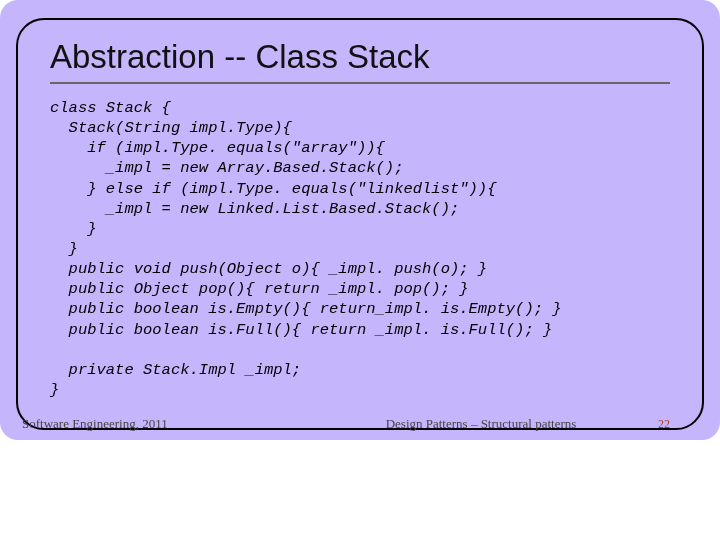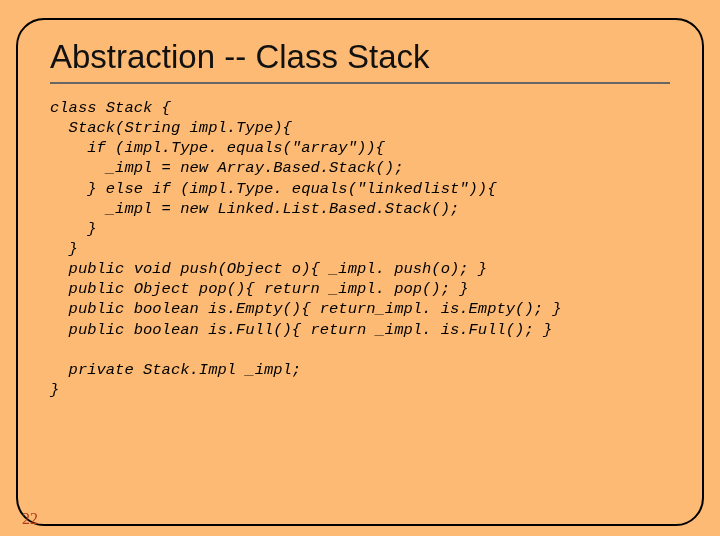--- a/index.html
+++ b/index.html
@@ -1,22 +1,23 @@
 <!DOCTYPE html>
 <html><head>
 <meta charset="utf-8">
 <style>
   * { margin: 0; padding: 0; box-sizing: border-box; }
   html, body { width: 720px; height: 540px; background: #fff; font-family: Arial, sans-serif; }
   .slide {
     width: 720px;
-    height: 536px;
-    background: #fdba74;
+    height: 440px;
+    background: #c4b5fd;
     position: relative;
     padding: 18px 16px 10px 16px;
+    border-radius: 18px;
   }
   .frame {
     width: 100%;
     height: 100%;
     border: 2px solid #000;
     border-radius: 28px;
     padding: 18px 32px 0 32px;
     position: relative;
   }
   .title {
@@ -43,21 +44,21 @@
     right: 26px;
     display: flex;
     justify-content: space-between;
     align-items: baseline;
     font-size: 12.5px;
     color: #444;
     font-family: Georgia, 'Times New Roman', serif;
   }
   .footer-left  { flex: 1; text-align: left;  font-size: 13px; }
   .footer-center{ flex: 1; text-align: center; font-size: 13px; }
-  .footer-right { flex: 0 0 60px; text-align: left; color: #b33a1a; font-size: 16px; margin-top: 8px; }
+  .footer-right { flex: 0 0 60px; text-align: center; color: #b33a1a; font-size: 12px; margin-top: 8px; }
 </style>
 </head>
 <body>
 
 <div class="slide">
   <div class="frame">
     <div class="title">Abstraction -- Class Stack</div>
     <div class="code">class Stack {
   Stack(String impl.Type){
     if (impl.Type. equals("array")){
@@ -68,15 +69,17 @@
   }
   public void push(Object o){ _impl. push(o); }
   public Object pop(){ return _impl. pop(); }
   public boolean is.Empty(){ return_impl. is.Empty(); }
   public boolean is.Full(){ return _impl. is.Full(); }
 
   private Stack.Impl _impl;
 }</div>
   </div>
   <div class="footer">
+    <span class="footer-left">Software Engineering, 2011</span>
+    <span class="footer-center">Design Patterns – Structural patterns</span>
     <span class="footer-right">22</span>
   </div>
 </div>
 
 </body></html>

